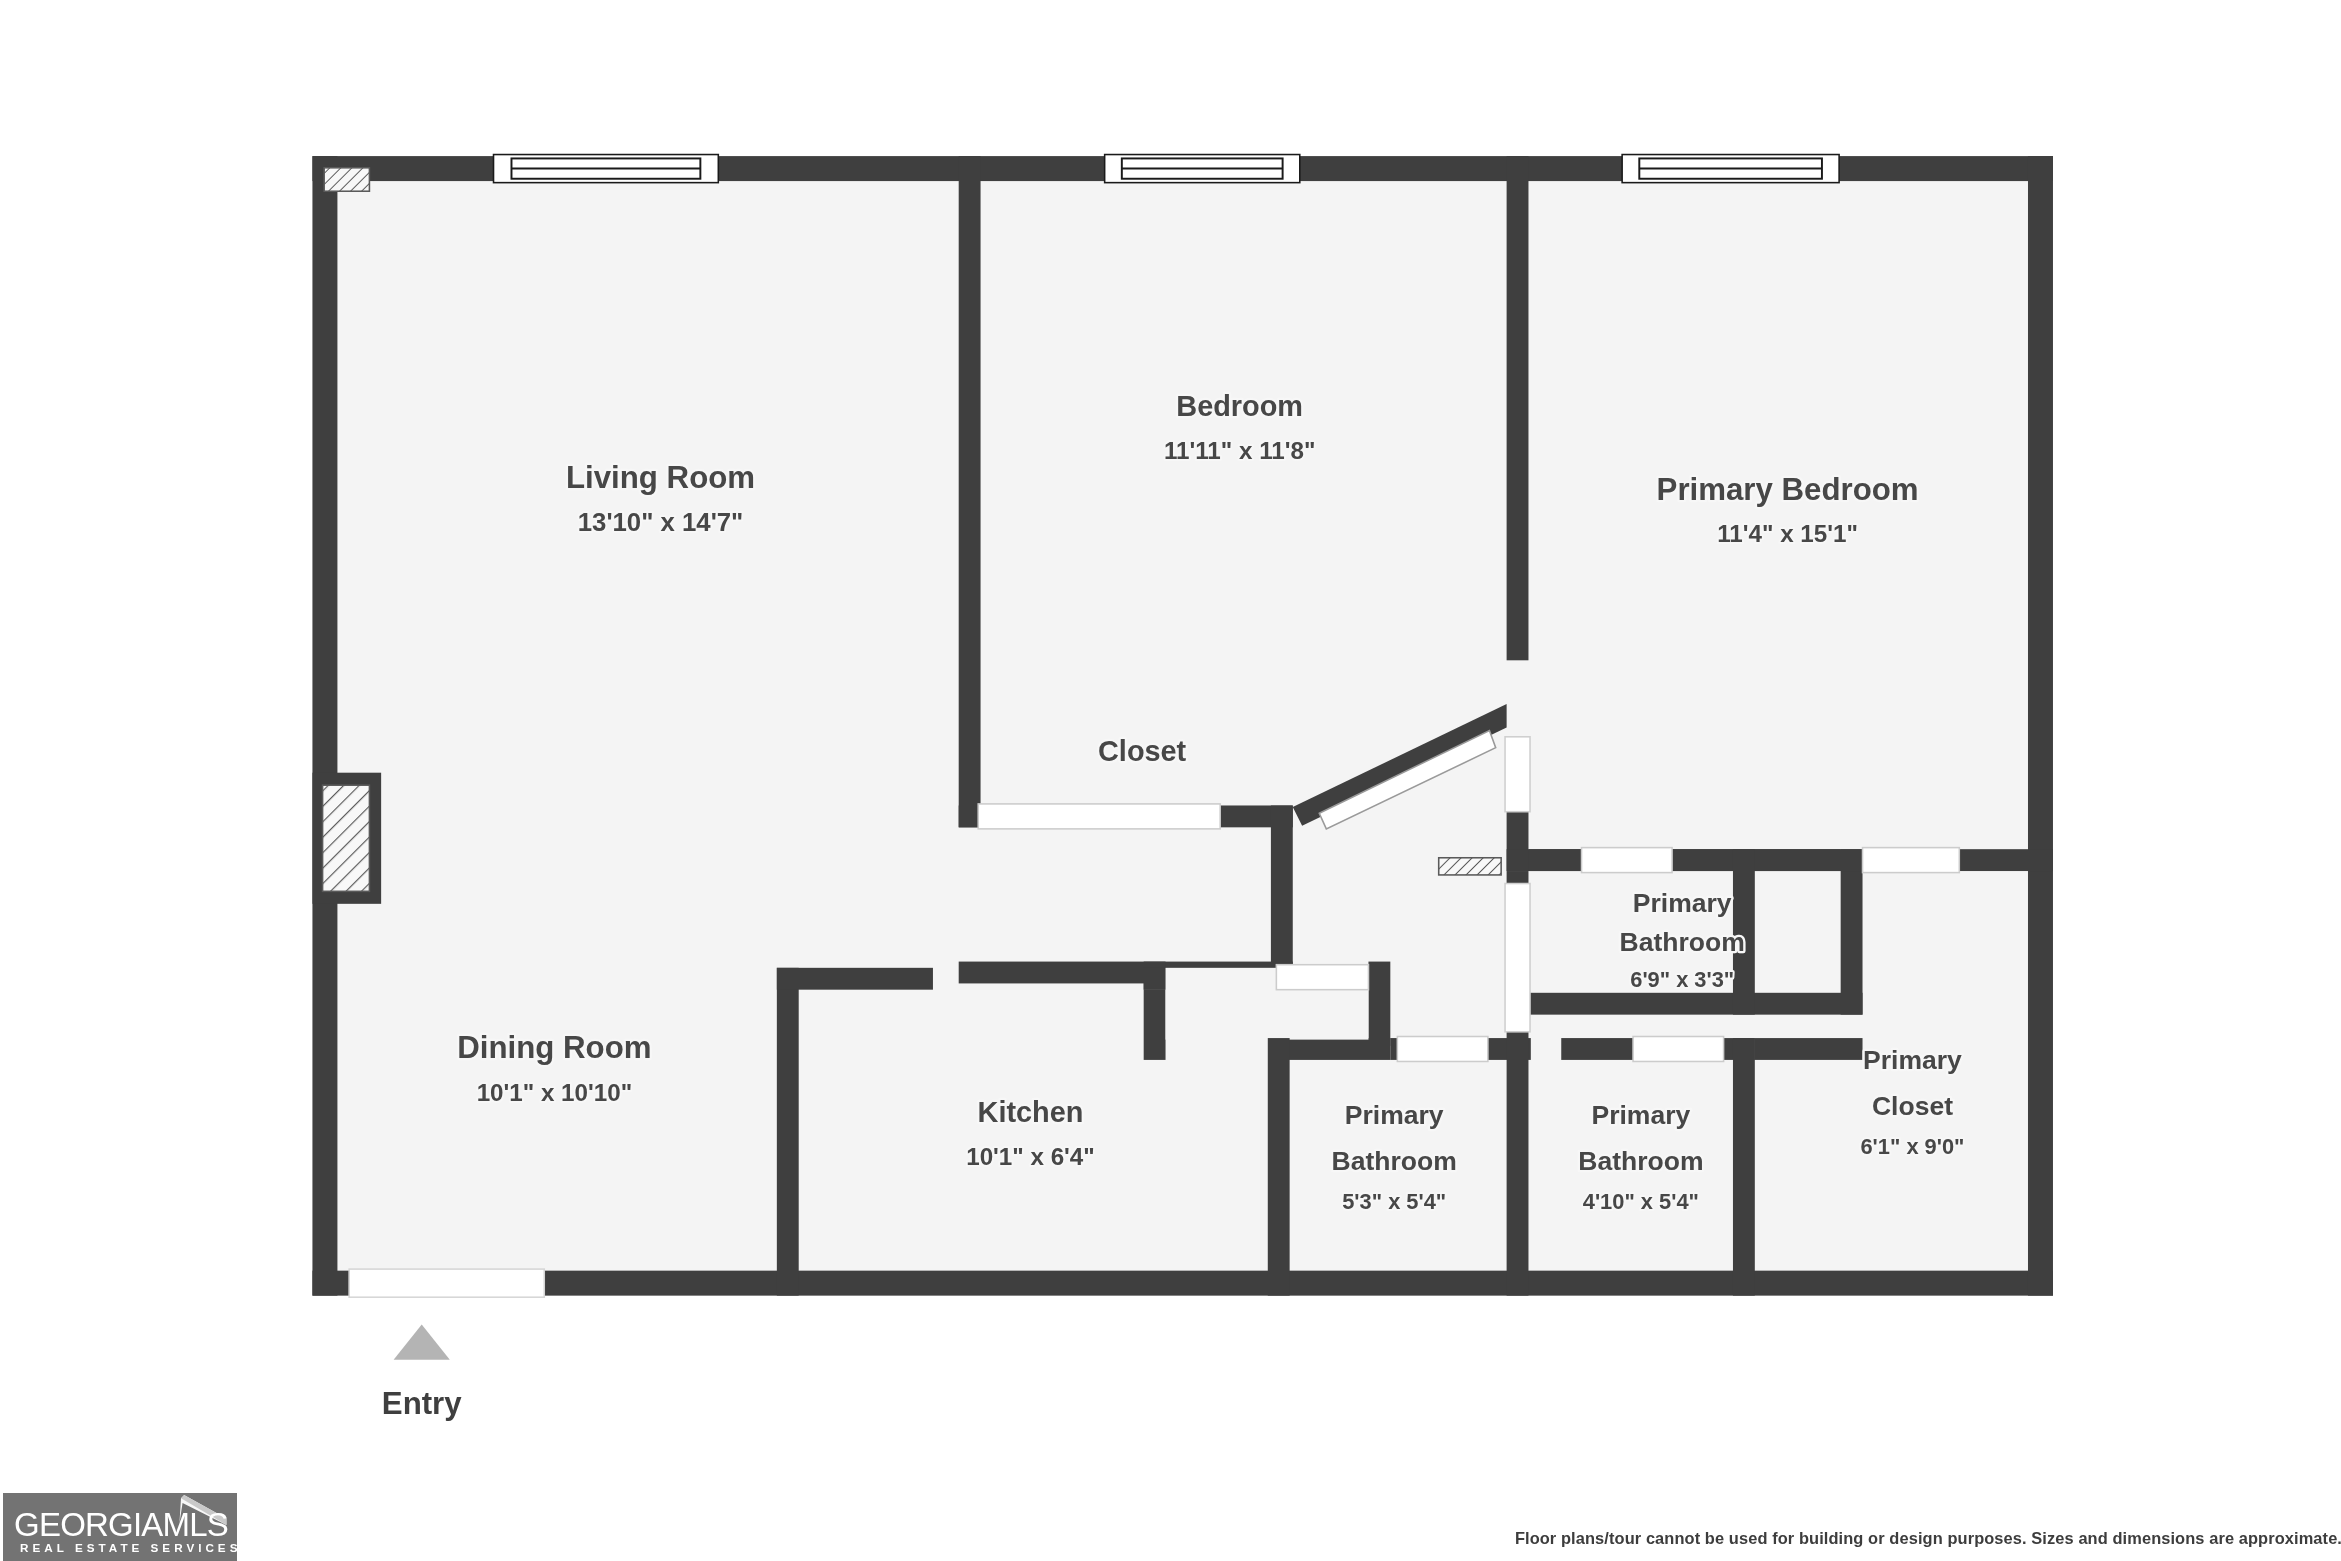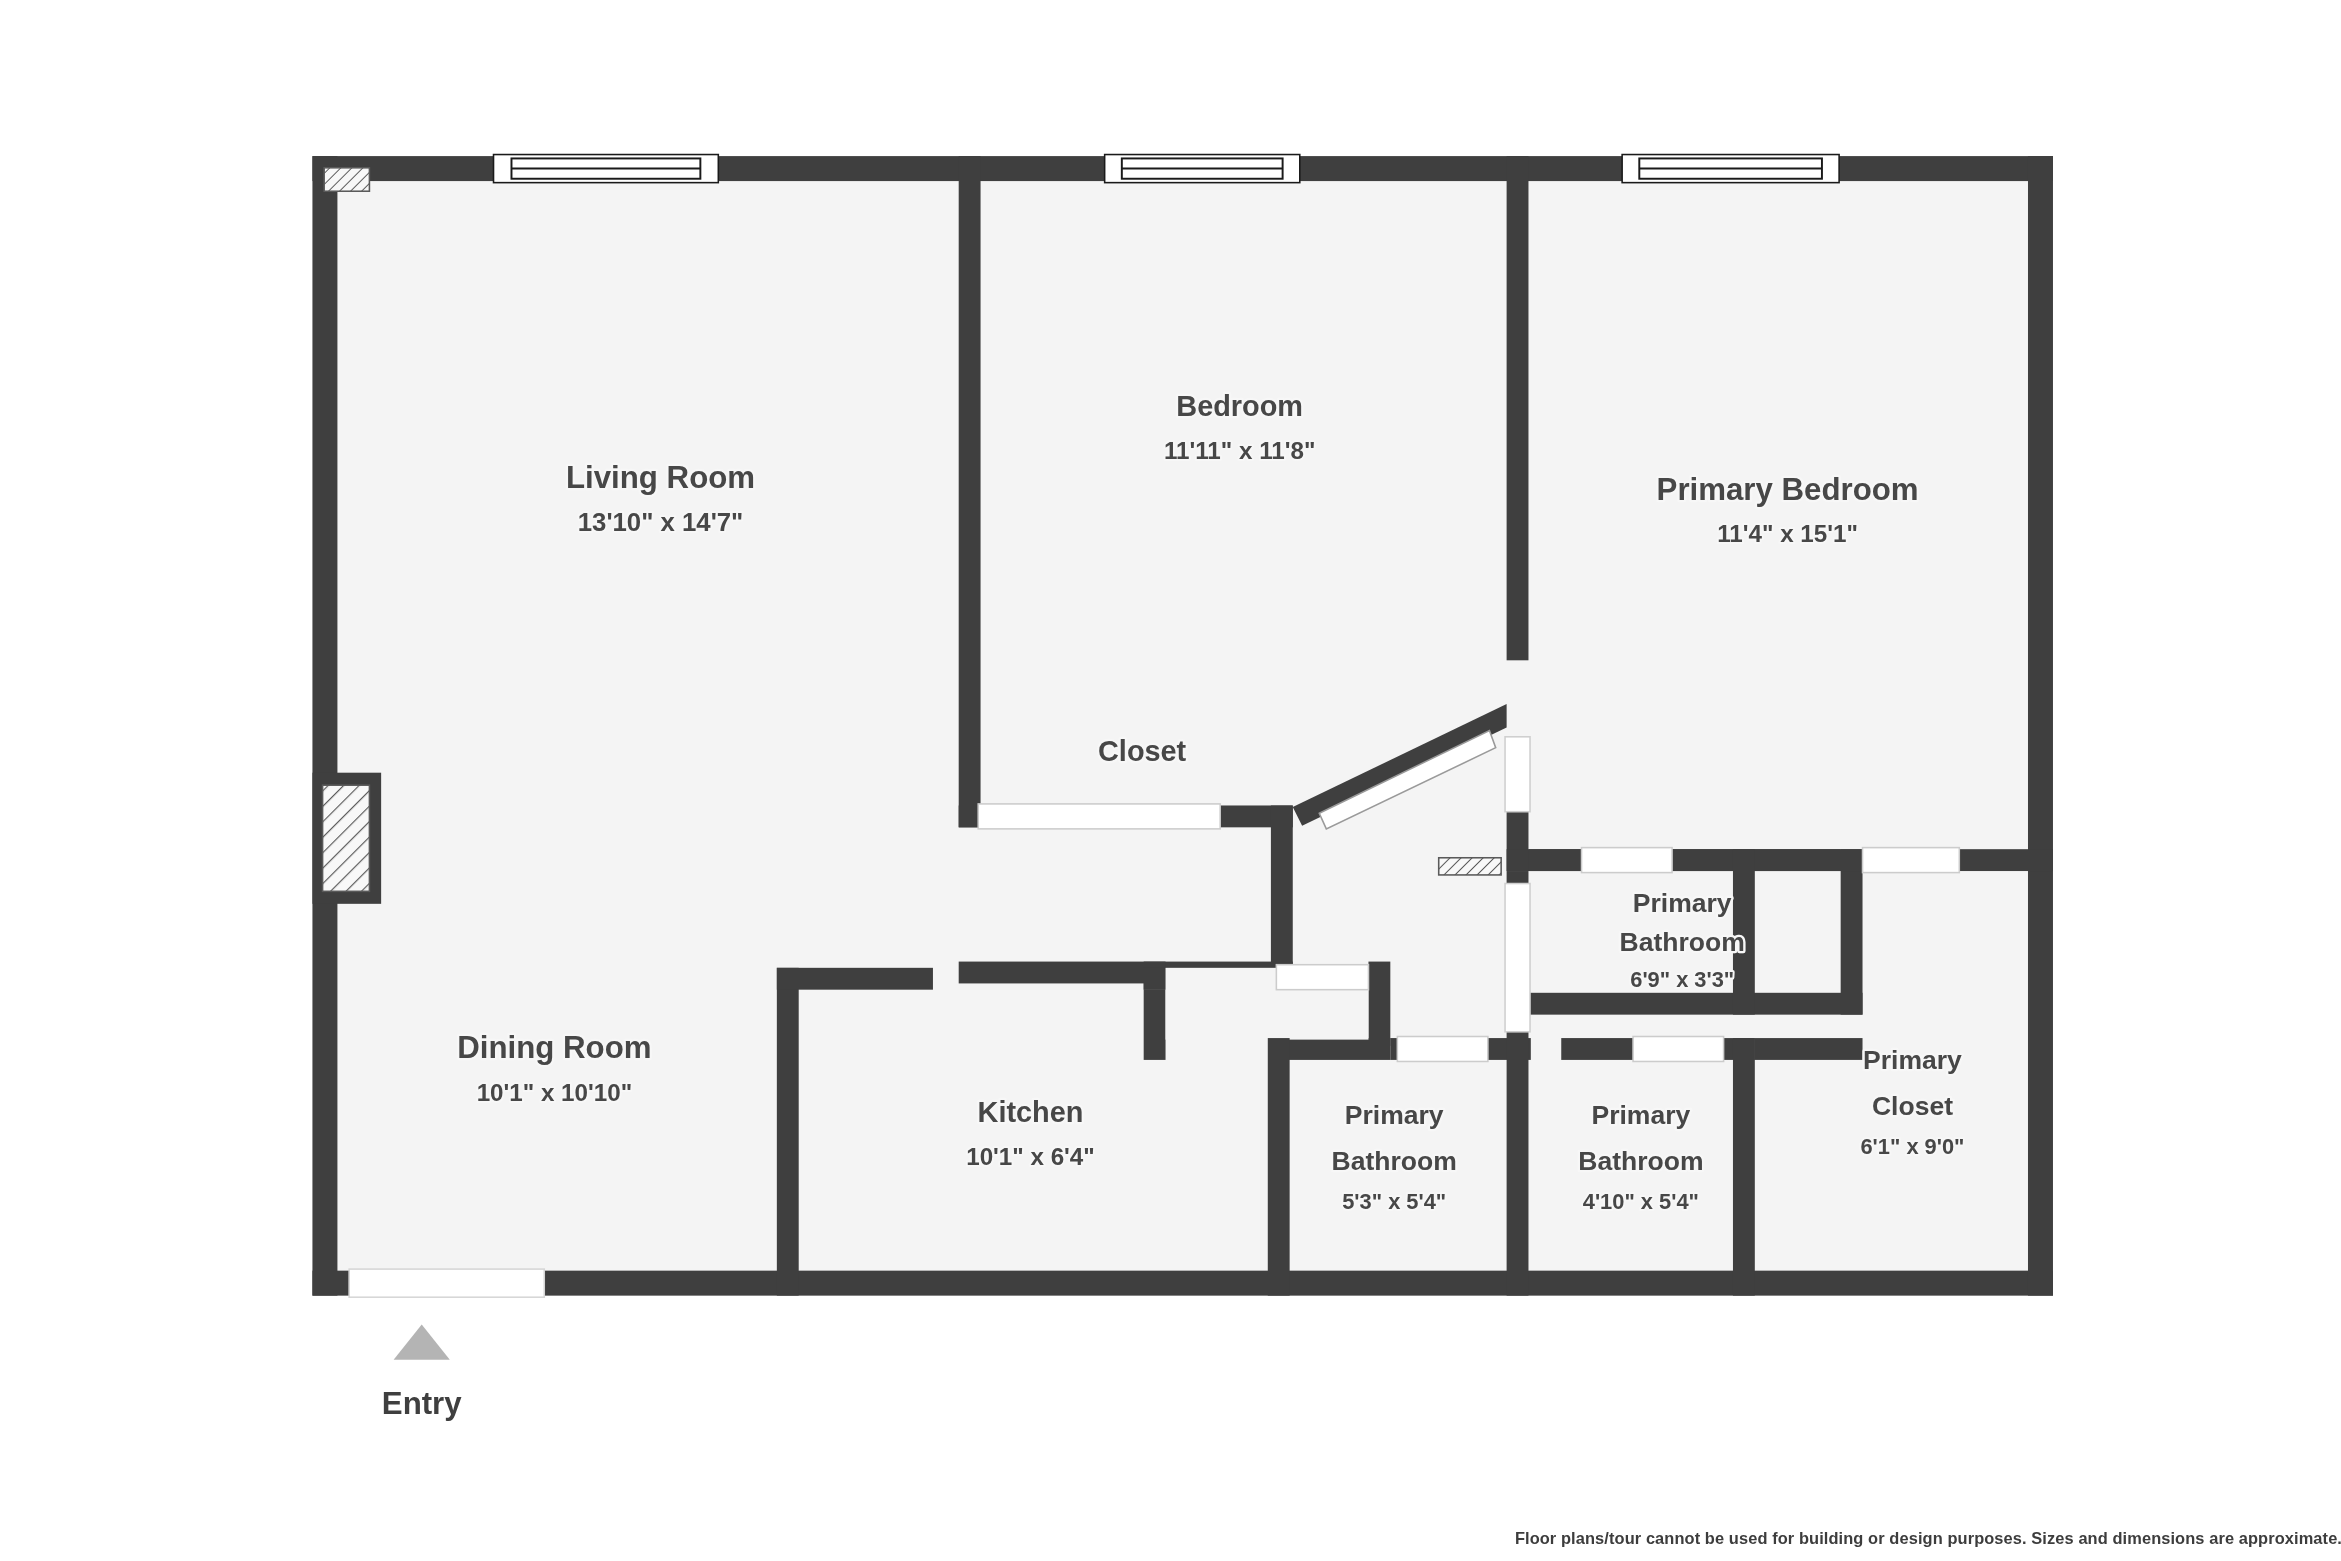--- a/index.html
+++ b/index.html
@@ -287,15 +287,23 @@
 
     <g>
       <polygon points="540,1697 576,1742 504,1742" fill="#b4b4b4"></polygon>
       <text class="entry-label" x="540" y="1812">Entry</text>
     </g>
 
   </svg>
 
   <div id="disclaimer">Floor plans/tour cannot be used for building or design purposes. Sizes and dimensions are approximate.</div>
 
+  <div id="mls-logo">
+    <svg class="logo-roof" viewBox="0 0 120 38">
+      <polygon points="58,36 60,4 64,0 118,30 118,38 62,10" fill="#ffffff" opacity="0.95"></polygon>
+      <polygon points="60,4 64,0 118,30 118,38" fill="#c9c9c9"></polygon>
+    </svg>
+    <div class="logo-main"><span>GEORGIA</span><span>MLS</span></div>
+    <div class="logo-sub">REAL ESTATE SERVICES</div>
+  </div>
 
 </div>
 
 
 </body></html>

